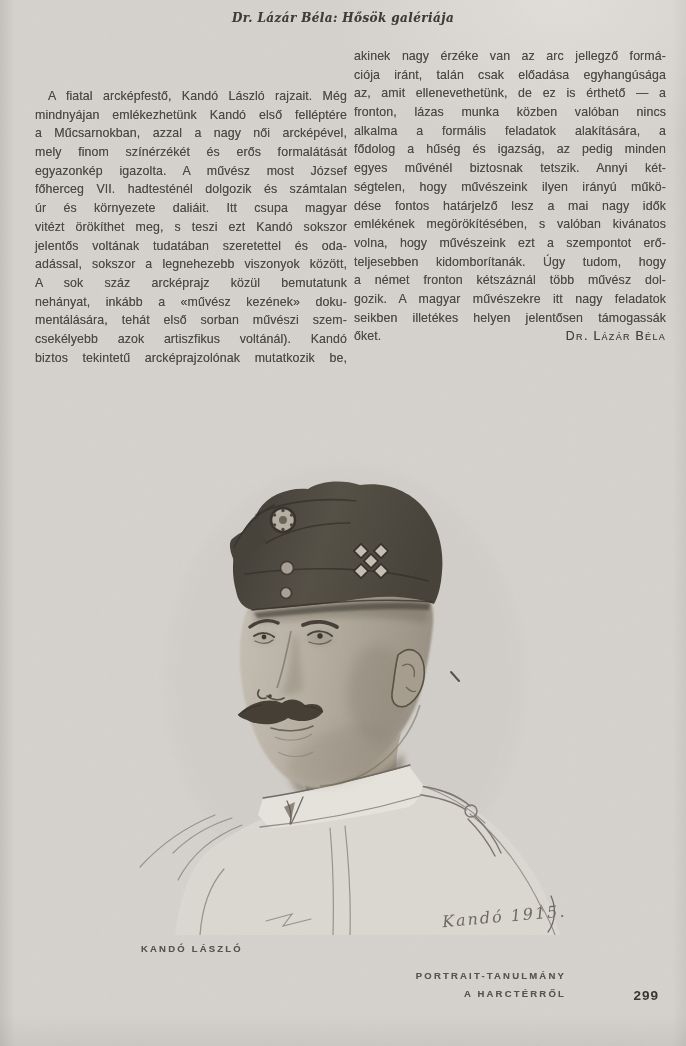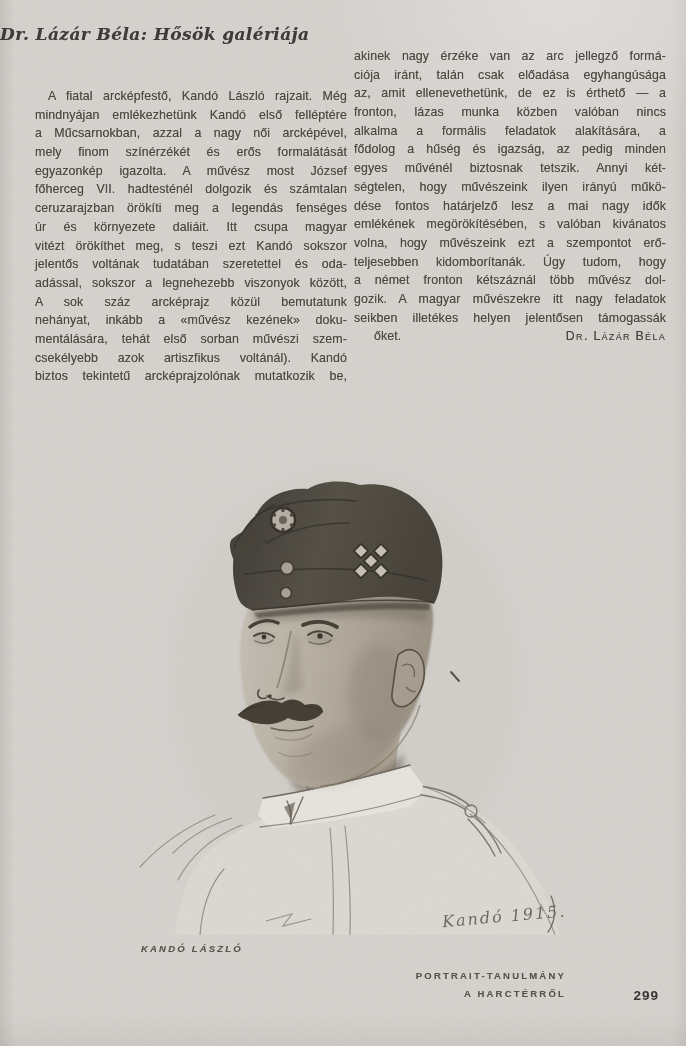--- a/index.html
+++ b/index.html
@@ -8,41 +8,41 @@
     background:
       radial-gradient(ellipse 55% 25% at 82% 0%, rgba(235,233,229,.55), rgba(235,233,229,0) 60%),
       linear-gradient(90deg, rgba(110,105,100,.16), rgba(110,105,100,0) 2.2%),
       linear-gradient(270deg, rgba(110,105,100,.10), rgba(110,105,100,0) 2%),
       linear-gradient(0deg, rgba(110,105,100,.10), rgba(110,105,100,0) 3%),
       #d6d3cf;
     font-family:"Liberation Sans", sans-serif;
     color:#4a4741;
   }
   .running-head{
-    position:absolute; top:24px; left:0; width:100%; text-align:left;
+    position:absolute; top:11px; left:0; width:100%; text-align:center;
     font-family:"DejaVu Serif", serif; font-style:italic; font-weight:bold;
-    font-size:17px; letter-spacing:.4px; color:#3d3b37;
+    font-size:12px; letter-spacing:.4px; color:#3d3b37;
     text-shadow:0 0 .5px rgba(60,56,50,.4);
   }
   .col{
     position:absolute; top:47px; width:312px;
     font-size:12.4px; line-height:18.7px; letter-spacing:.1px;
     color:#4a4741; text-shadow:0 0 .5px rgba(60,56,50,.5);
   }
   .col-left{left:35px;}
   .col-right{left:354px;}
   .tline{ text-align:justify; text-align-last:justify; text-justify:inter-word; height:18.7px; overflow:visible; white-space:nowrap0;}
   .col-left .tline:first-child{ text-indent:13px;margin-top:40px; }
-  .author-row{ display:flex; justify-content:space-between; align-items:flex-start; height:18.7px;margin-left:20px;}
+  .author-row{ display:flex; justify-content:space-between; align-items:flex-start; height:18.7px;}
   .author-name{ font-variant:small-caps; letter-spacing:1.3px; color:#44413c;}
   .caption{
     position:absolute; font-size:9.5px; font-weight:bold; letter-spacing:2.2px;
     color:#58544d; text-shadow:0 0 .4px rgba(70,66,60,.4);
   }
-  .caption-artist{ left:141px; top:943px;font-style:italic; }
+  .caption-artist{ left:141px; top:943px; }
   .caption-title{ top:943px; right:120px; text-align:right; line-height:18px;margin-top:24px; }
   .page-num{
     position:absolute; top:988px; right:27px;
     font-size:13.5px; font-weight:bold; letter-spacing:1px; color:#36342f;
   }
   .portrait{ position:absolute; left:130px; top:455px; }
   .grain{ position:absolute; inset:0; pointer-events:none; }
 </style>
 </head>
 <body>
@@ -51,21 +51,20 @@
 
   <div class="running-head">Dr. Lázár Béla: Hősök galériája</div>
 
   <div class="col col-left">
       <div class="tline">A fiatal arcképfestő, Kandó László rajzait. Még</div>
       <div class="tline">mindnyájan emlékezhetünk Kandó első felléptére</div>
       <div class="tline">a Műcsarnokban, azzal a nagy női arcképével,</div>
       <div class="tline">mely finom színérzékét és erős formalátását</div>
       <div class="tline">egyazonkép igazolta. A művész most József</div>
       <div class="tline">főherceg VII. hadtesténél dolgozik és számtalan</div>
-      <div class="tline">ceruzarajzban örökíti meg a legendás fenséges</div>
       <div class="tline">úr és környezete daliáit. Itt csupa magyar</div>
       <div class="tline">vitézt örökíthet meg, s teszi ezt Kandó sokszor</div>
       <div class="tline">jelentős voltának tudatában szeretettel és oda-</div>
       <div class="tline">adással, sokszor a legnehezebb viszonyok között,</div>
       <div class="tline">A sok száz arcképrajz közül bemutatunk</div>
       <div class="tline">nehányat, inkább a «művész kezének» doku-</div>
       <div class="tline">mentálására, tehát első sorban művészi szem-</div>
       <div class="tline">csekélyebb azok artiszfikus voltánál). Kandó</div>
       <div class="tline">biztos tekintetű arcképrajzolónak mutatkozik be,</div>
     </div>

